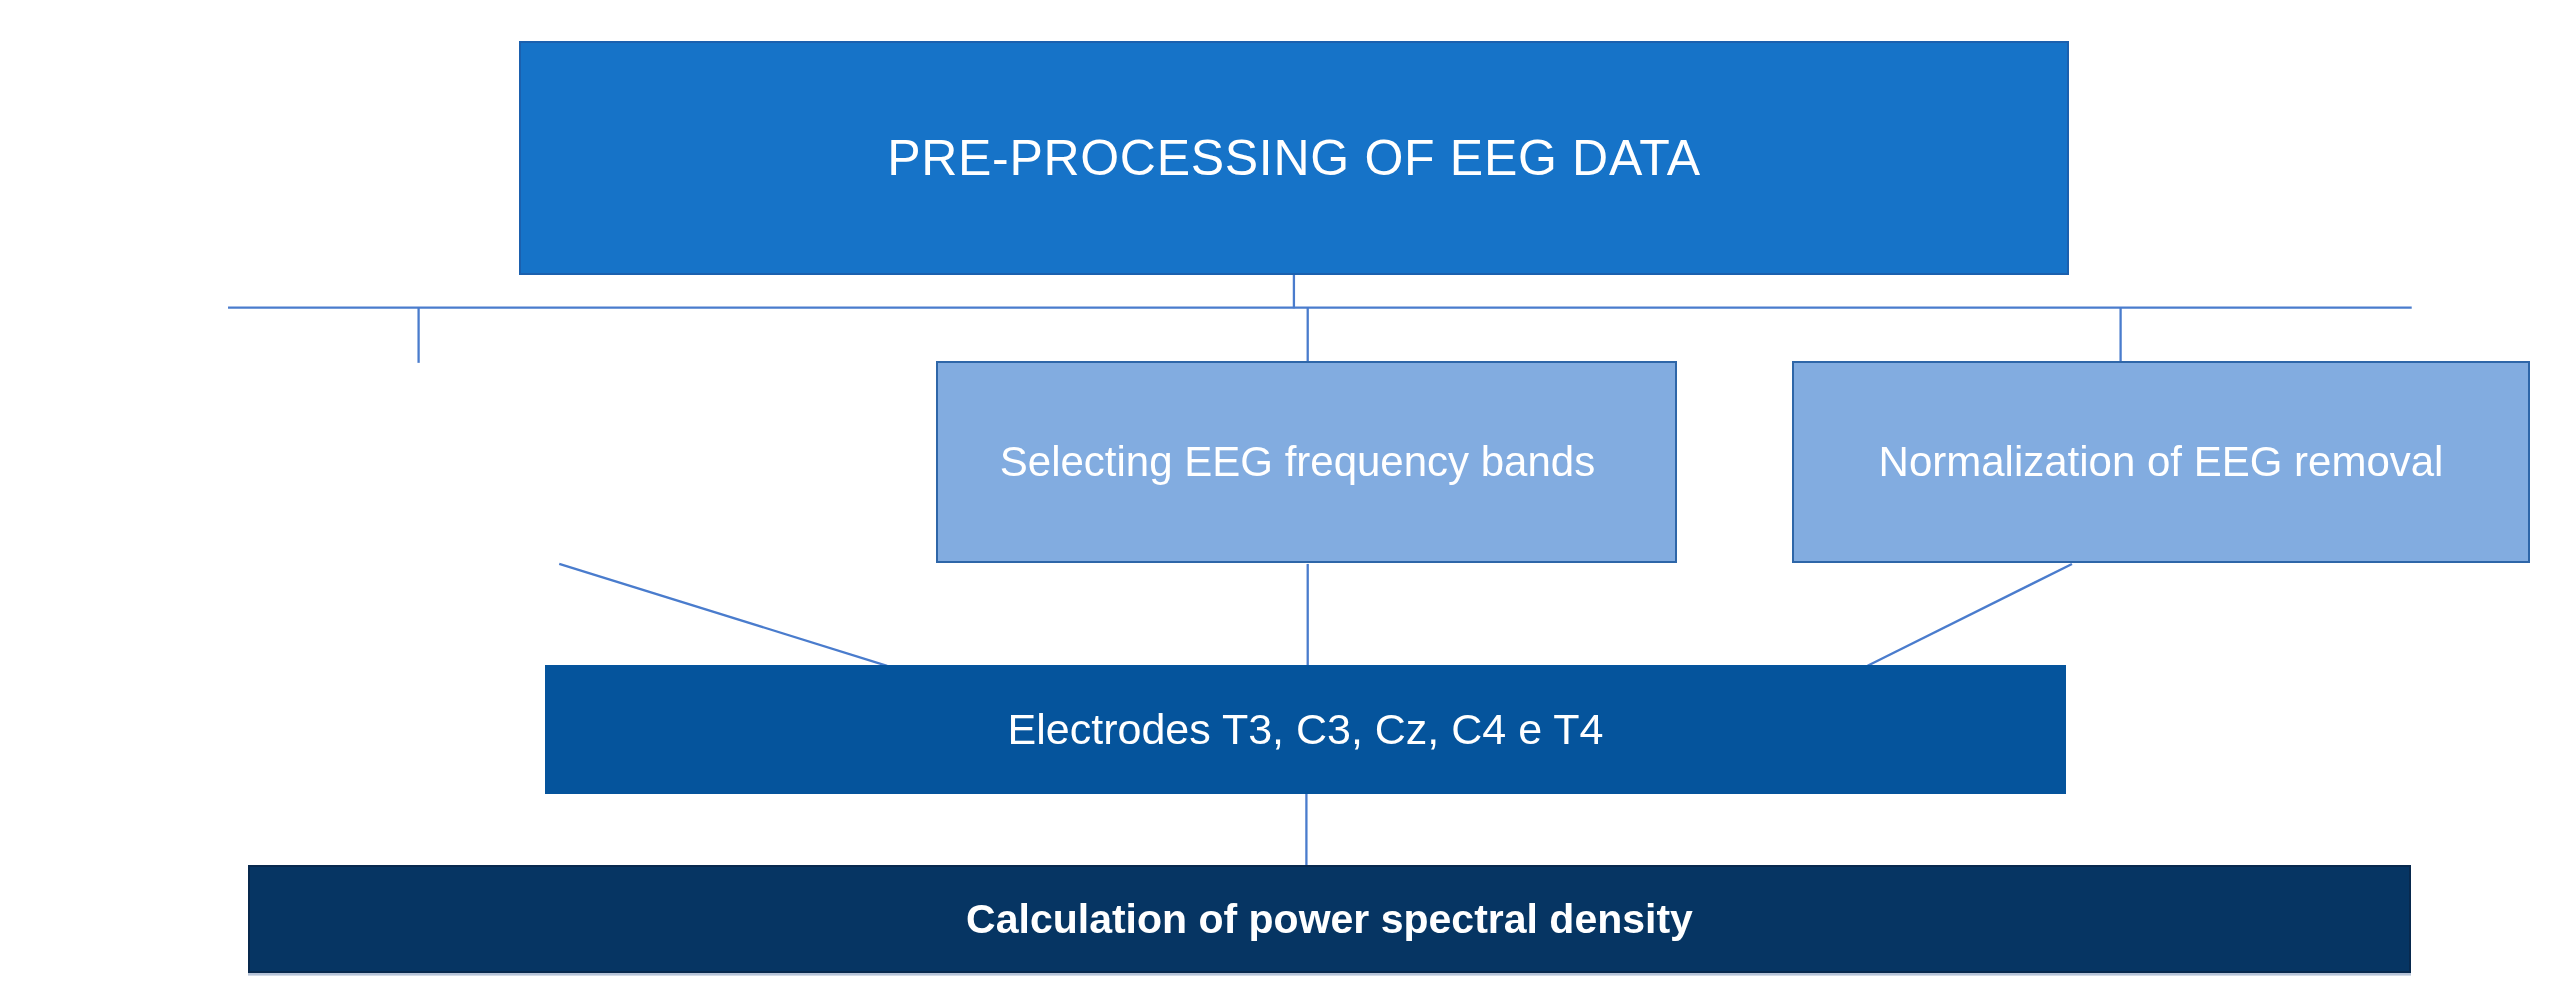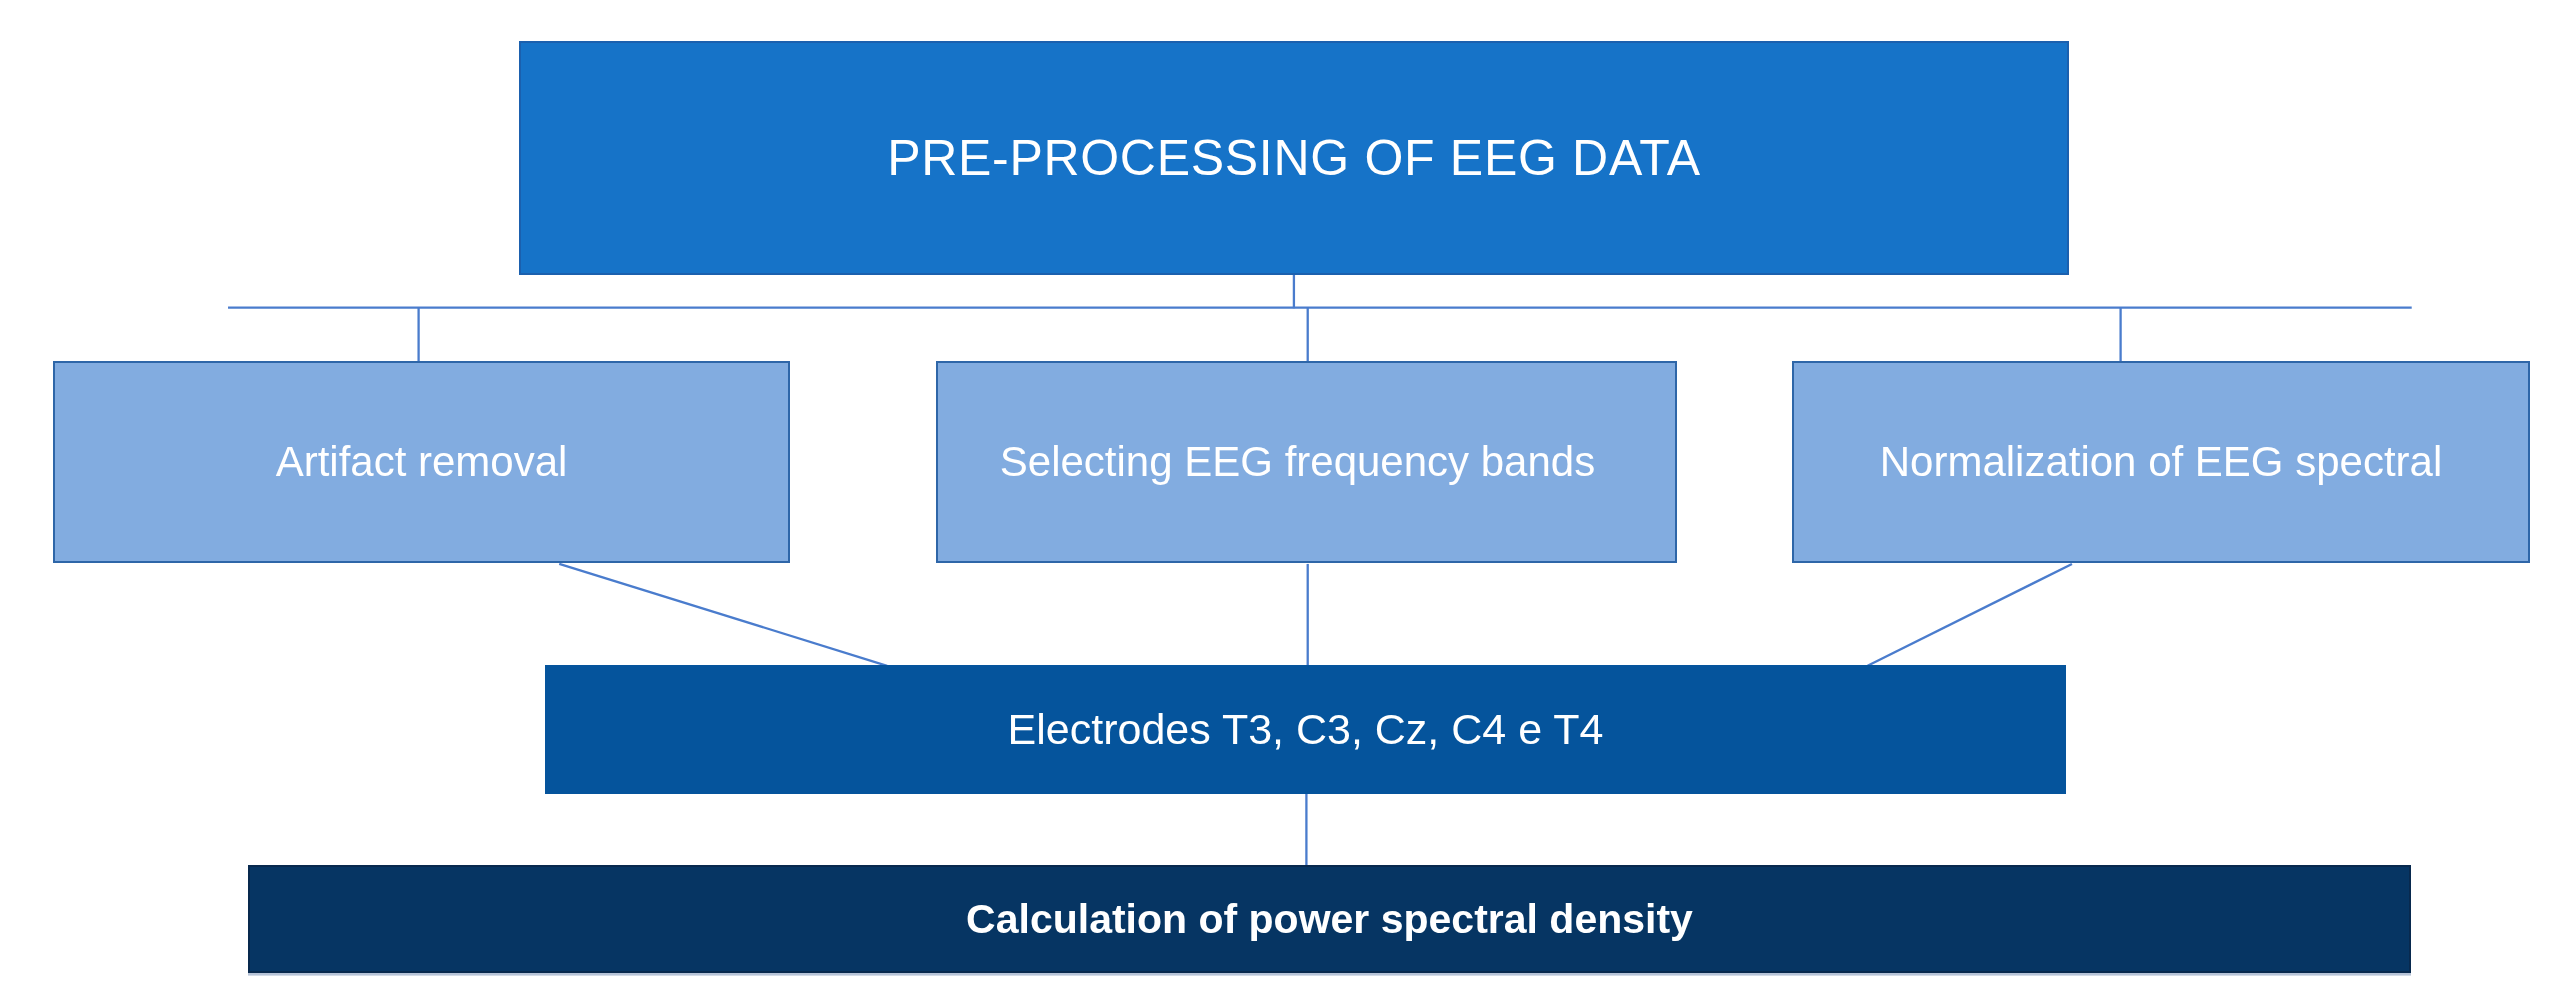--- a/index.html
+++ b/index.html
@@ -77,30 +77,27 @@
     <line x1="851" y1="858" x2="1350" y2="1013"></line>
     <line x1="1990" y1="858" x2="1990" y2="1013"></line>
     <line x1="3153" y1="858" x2="2842" y2="1013"></line>
     <line x1="1988" y1="1208" x2="1988" y2="1318"></line>
   </svg>
 
   <div class="node title-box">
     <span class="label">PRE-PROCESSING OF EEG DATA</span>
   </div>
 
-  <div class="node process-box p0">
-    <span class="label">Artifact removal</span>
-  </div>
 
   <div class="node process-box p1">
     <span class="label">Selecting EEG frequency bands</span>
   </div>
 
   <div class="node process-box p2">
-    <span class="label">Normalization of EEG spectral</span>
+    <span class="label">Normalization of EEG removal</span>
   </div>
 
   <div class="node electrodes-box">
     <span class="label">Electrodes T3, C3, Cz, C4 e T4</span>
   </div>
 
   <div class="node psd-box">
     <span class="label">Calculation of power spectral density</span>
   </div>
 

